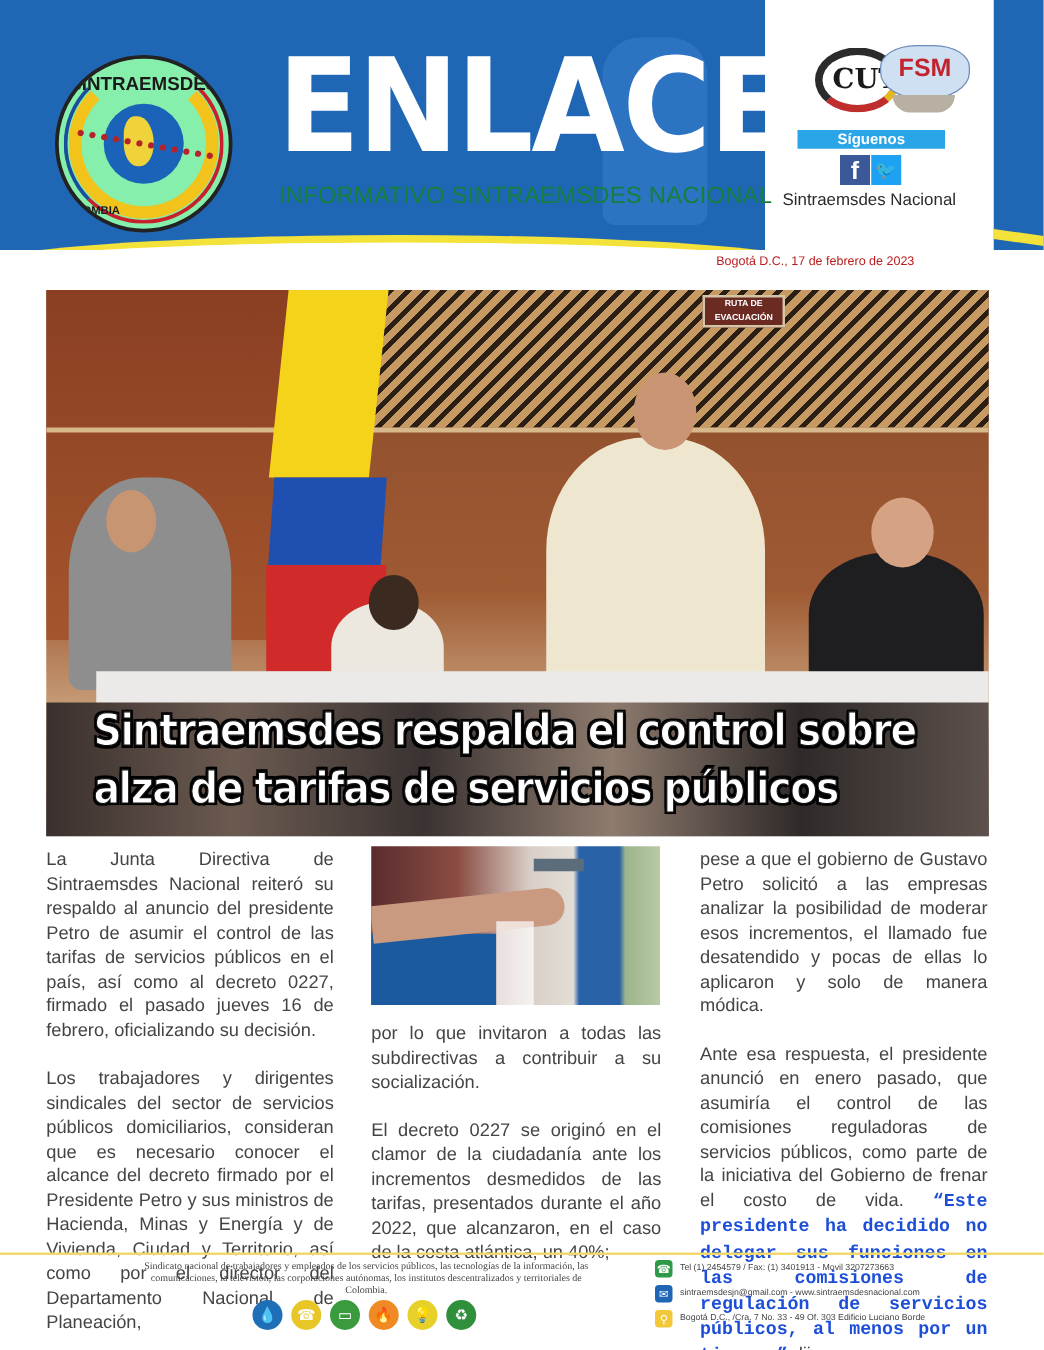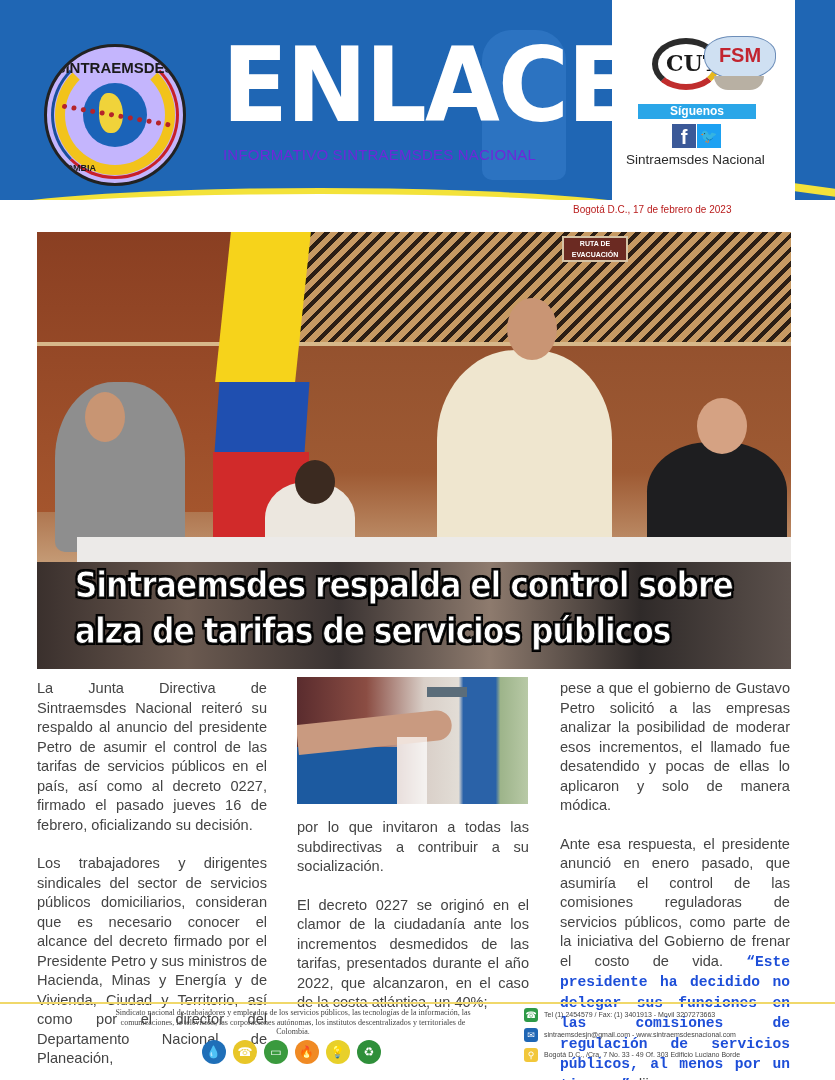--- a/index.html
+++ b/index.html
@@ -8,35 +8,35 @@
 
   
   .hdr-band { position: absolute; left: 0; top: 0; width: 612px; height: 200px; background: #1f66b4; overflow: hidden; }
   .hdr-band::after { content: ""; position: absolute; left: -40px; top: 188px; width: 720px; height: 60px;
     background: #ffffff; border-top: 6px solid #f3e23a; border-radius: 50% 50% 0 0 / 30px 30px 0 0; }
   .hdr-right-band { position: absolute; left: 795px; top: 0; width: 40px; height: 200px; background: #1f66b4; }
   .hdr-right-band::after { content: ""; position: absolute; left: 0; top: 186px; width: 40px; height: 8px; background: #f3e23a; transform: skewY(8deg); }
   .hdr-white { position: absolute; left: 612px; top: 0; width: 183px; height: 200px; background: #ffffff; }
 
   .logo { position: absolute; left: 44px; top: 44px; width: 142px; height: 142px; border-radius: 50%;
-    background: #c4b5fd; border: 3px solid #222; overflow: hidden; }
+    background: #86efac; border: 3px solid #222; overflow: hidden; }
   .logo-ring { position: absolute; left: 8px; top: 8px; width: 120px; height: 120px; border-radius: 50%;
     border: 10px solid #f2c31b; border-top-color: transparent; }
   .logo-ring2 { position: absolute; left: 4px; top: 4px; width: 128px; height: 128px; border-radius: 50%;
     border: 3px solid #c8202a; border-top-color: transparent; border-left-color: #1a4e9c; }
   .logo-globe { position: absolute; left: 36px; top: 36px; width: 64px; height: 64px; border-radius: 50%; background: #1b63b8; }
   .logo-globe::before { content: ""; position: absolute; left: 16px; top: 10px; width: 24px; height: 40px; background: #f0d33a; border-radius: 40% 60% 50% 50%; }
   .logo-chain { position: absolute; left: 14px; top: 66px; width: 110px; height: 8px; border-top: 5px dotted #b5232a; transform: rotate(10deg); }
   .logo-top { position: absolute; left: 0; top: 12px; width: 100%; text-align: center; font-weight: bold; font-size: 15px; color: #1a1a1a; letter-spacing: 0px; }
   .logo-bot { position: absolute; left: 0; bottom: 10px; width: 100%; text-align: left; font-weight: bold; font-size: 9px; color: #1a1a1a; margin-top: 44px; }
 
   .fist { position: absolute; left: 482px; top: 30px; width: 84px; height: 150px; background: #2d74c2; border-radius: 30px 30px 10px 10px; opacity: 0.9; }
   .title { position: absolute; left: 222px; top: 30px; font-family: "DejaVu Sans", sans-serif; font-weight: bold;
     font-size: 104px; line-height: 110px; color: #ffffff; letter-spacing: -2px; transform: scaleX(0.93); transform-origin: left top; }
-  .subtitle { position: absolute; left: 223px; top: 146px; font-size: 15px; color: #6d28d9; letter-spacing: 0.2px; }
+  .subtitle { position: absolute; left: 223px; top: 146px; font-size: 19px; color: #15803d; letter-spacing: 0.2px; }
 
   .cut-logo { position: absolute; left: 648px; top: 36px; width: 76px; height: 56px; }
   .cut-ring { position: absolute; left: 4px; top: 2px; width: 68px; height: 52px; border-radius: 50%; border: 6px solid #2b2b2b; border-right-color: #e6b81d; border-bottom-color: #c02d2d; }
   .cut-text { position: absolute; left: 18px; top: 14px; font-weight: bold; font-size: 22px; font-family: "DejaVu Serif", serif; color: #1a1a1a; }
   .fsm-logo { position: absolute; left: 700px; top: 36px; width: 78px; height: 56px; }
   .fsm-globe { position: absolute; left: 4px; top: 0; width: 72px; height: 44px; border-radius: 40% 40% 50% 50%; background: #cfe0f2; border: 1px solid #6c8db8; }
   .fsm-text { position: absolute; left: 0; top: 8px; width: 80px; text-align: center; font-weight: bold; font-size: 20px; color: #c2242f; }
   .fsm-hands { position: absolute; left: 14px; top: 40px; width: 50px; height: 14px; background: #b8b0a3; border-radius: 0 0 25px 25px; }
 
   .follow { position: absolute; left: 638px; top: 104px; width: 118px; height: 15px; background: #2aa6e8;

